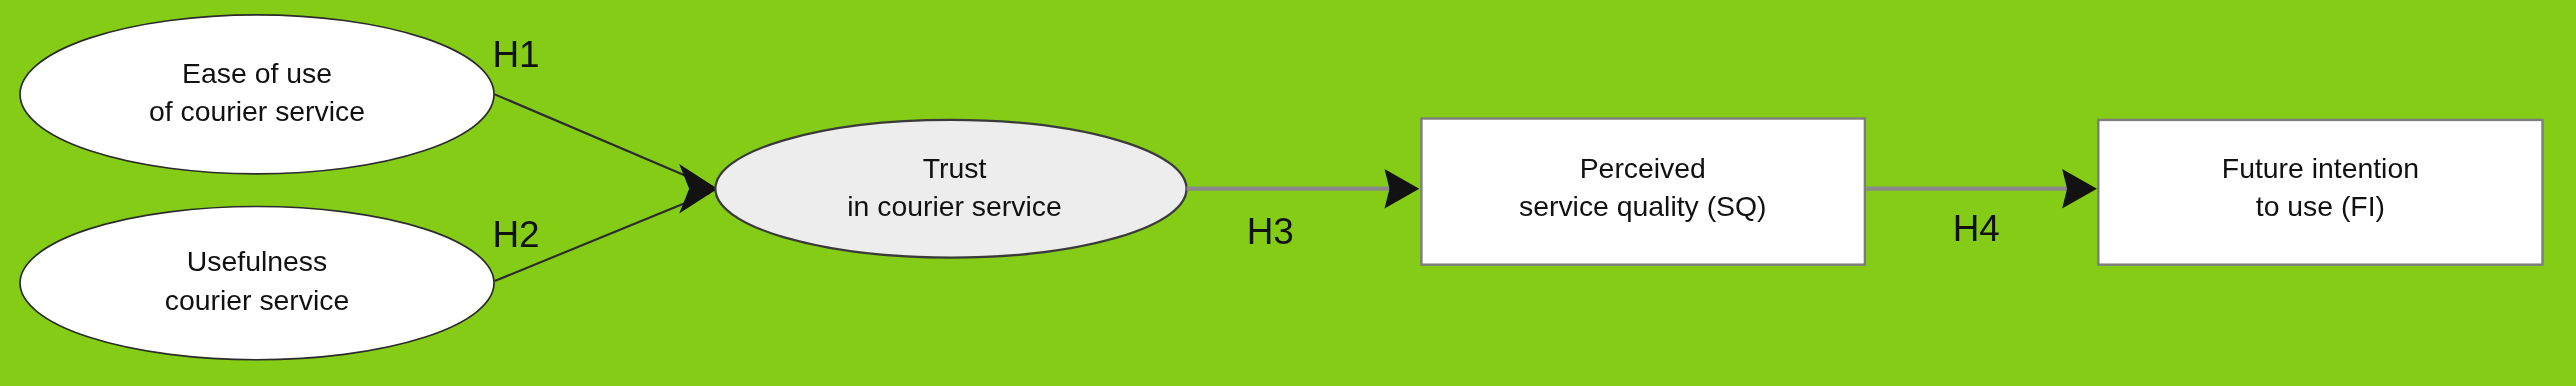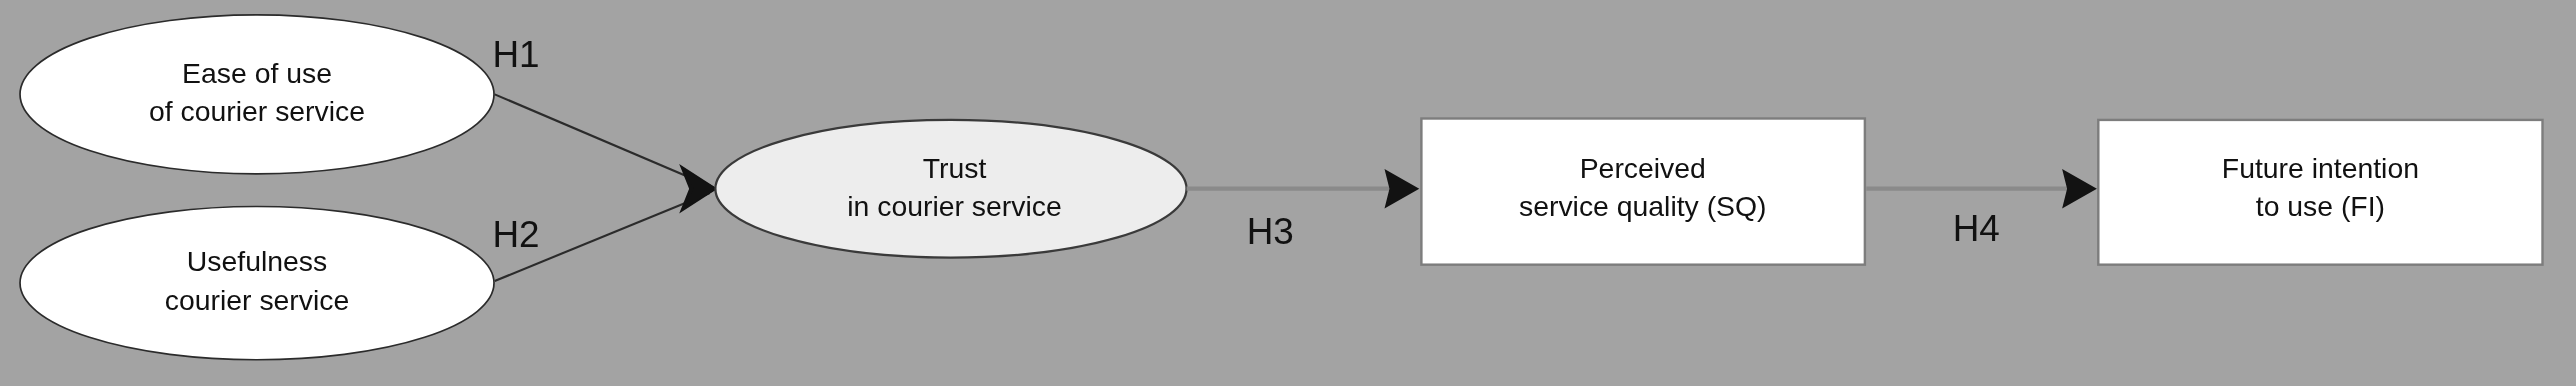--- a/index.html
+++ b/index.html
@@ -7,21 +7,21 @@
     padding: 0;
     background: #ffffff;
   }
   body {
     font-family: "Liberation Sans", sans-serif;
   }
   #diagram-root {
     position: relative;
     width: 2576px;
     height: 386px;
-    background: #a3a3a3;
+    background: #84cc16;
     overflow: hidden;
   }
   #diagram-svg {
     position: absolute;
     left: 0;
     top: 0;
     width: 2576px;
     height: 386px;
     display: block;
   }

